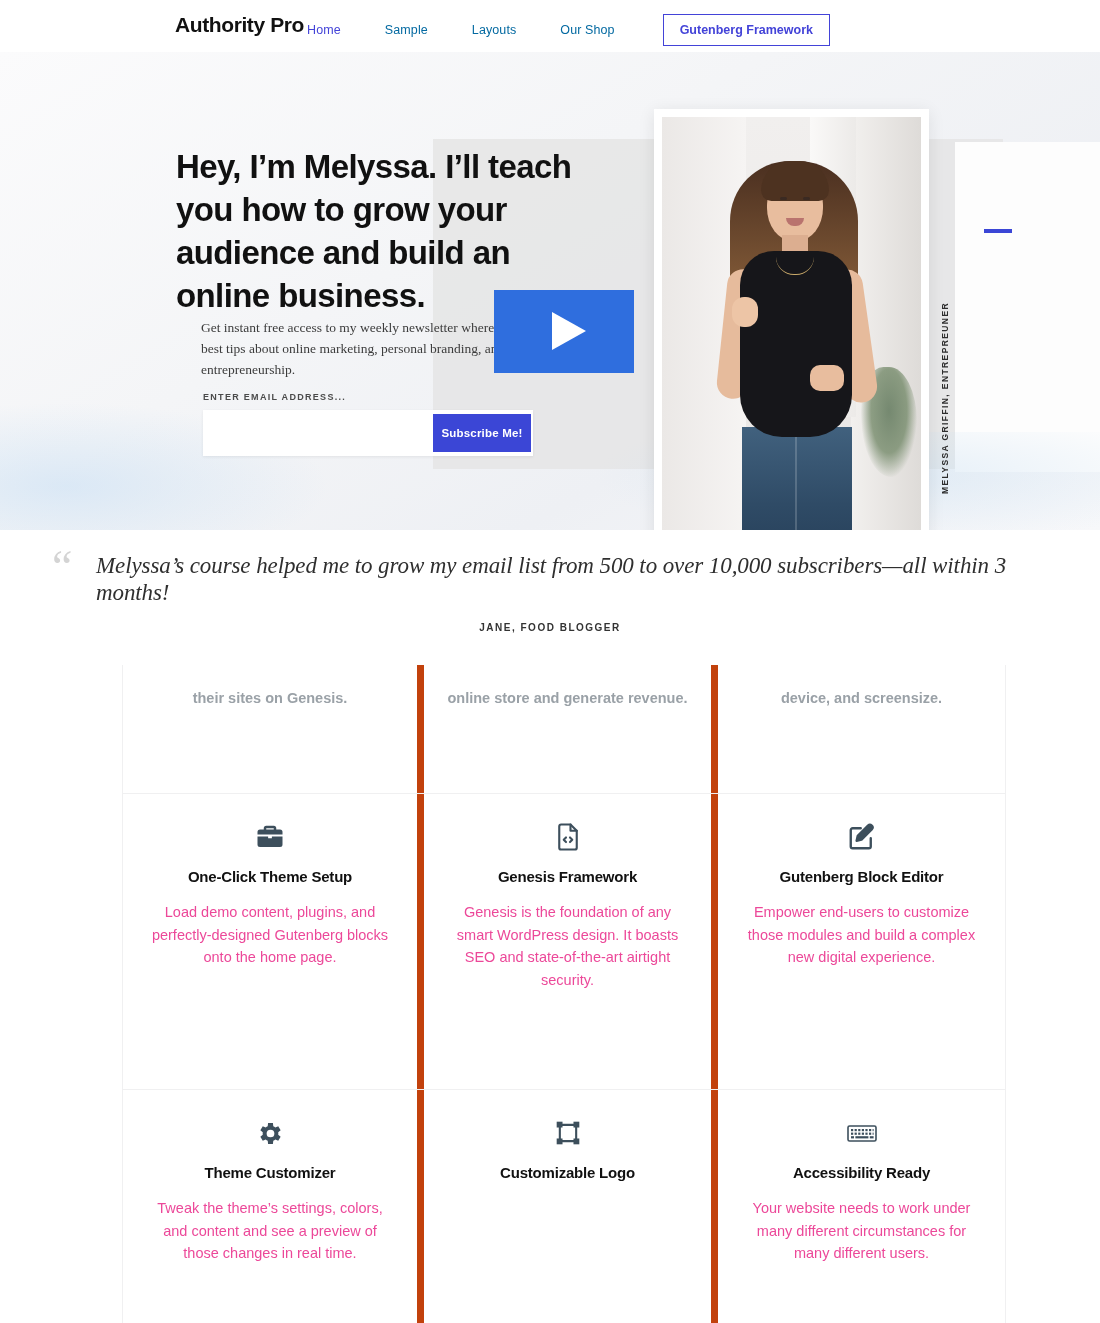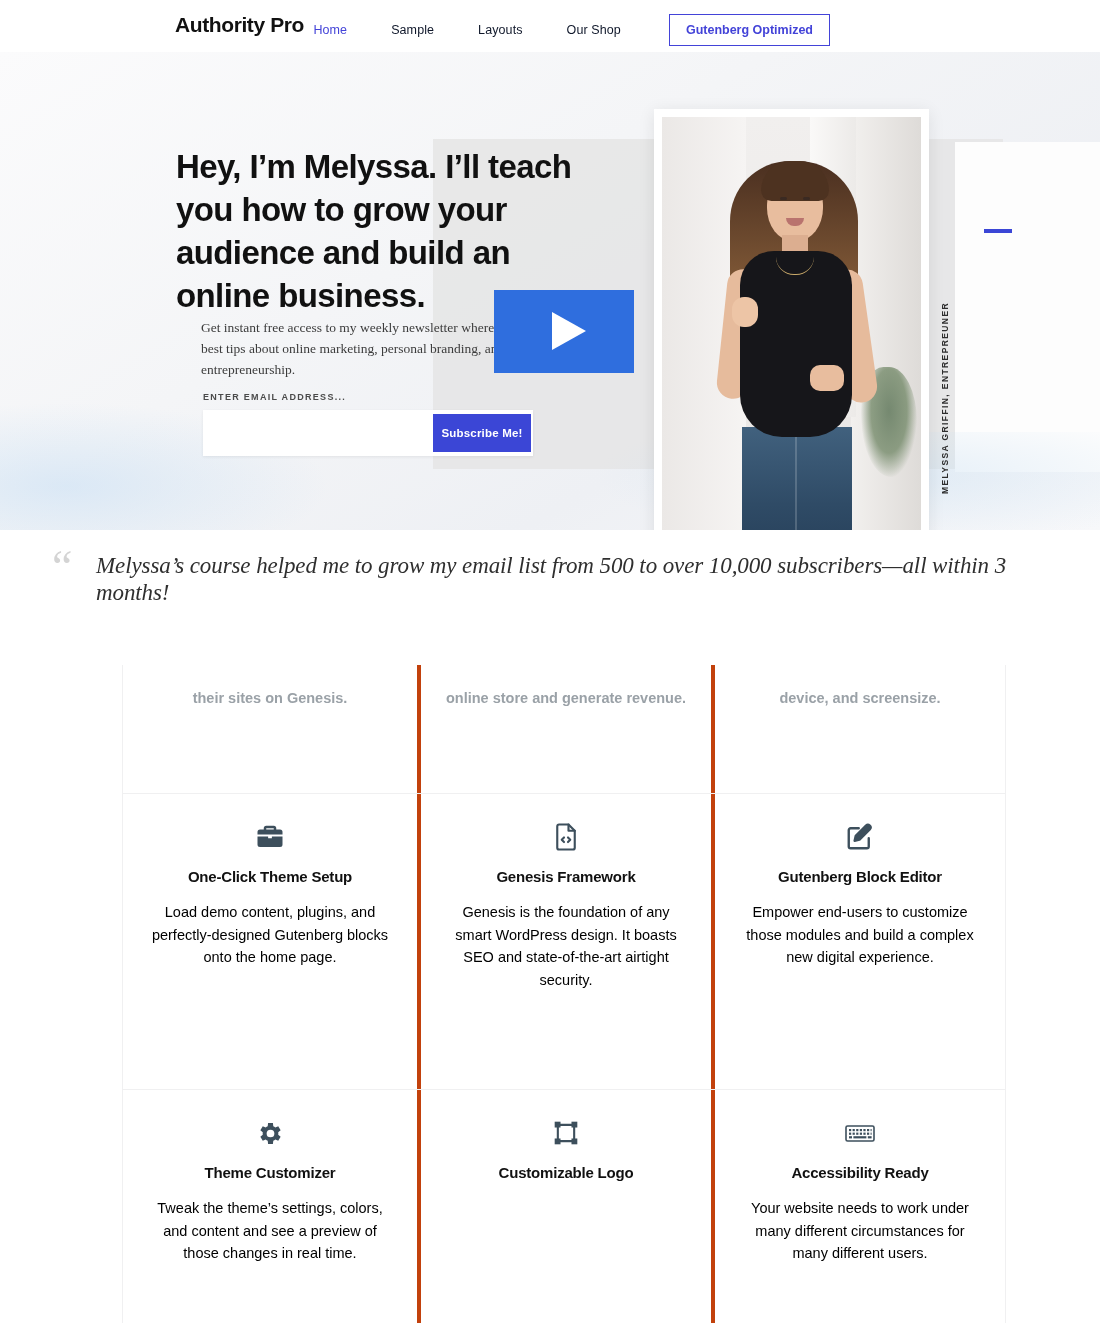--- a/index.html
+++ b/index.html
@@ -24,21 +24,21 @@
     position: absolute; left: 175px; top: 13px;
     font-size: 21px; font-weight: 700; color: #111111;
     letter-spacing: -0.4px;
     font-family: "Liberation Sans", sans-serif;
   }
   .nav {
     position: absolute; right: 98px; top: 14px;
     display: flex; align-items: center; gap: 16px;
   }
   .nav-link {
-    font-size: 12.5px; color: #0f172a; text-decoration: none;
+    font-size: 12.5px; color: #0369a1; text-decoration: none;
     padding: 0 14px; letter-spacing: 0.1px; white-space: nowrap;
     line-height: 26px;
   }
   .nav-link.active { color: #4343d8; }
   .nav-cta {
     margin-left: 18px;
     border: 1px solid #4343d8;
     color: #4343d8;
     font-size: 12.5px; font-weight: 600;
     padding: 8px 16px;
@@ -247,56 +247,56 @@
   }
   .frow {
     display: flex;
     border-top: 1px solid #f0f0f1;
   }
   .frow:first-child { border-top: none; }
   .fcell {
     width: 294px;
     padding: 26px 22px 30px 22px;
     text-align: center;
-    border-left: 4px solid #c2410c;
+    border-left: 7px solid #c2410c;
     min-height: 126px;
   }
   .fcell:first-child { border-left: none; }
   .fcell.partial { min-height: 128px; padding-top: 22px; }
   .fcell.tall { min-height: 295px; }
   .ficon {
     height: 34px;
     margin-bottom: 14px;
     color: #3d4f5c;
     display: flex; align-items: center; justify-content: center;
   }
   .ficon svg { display: block; }
   .ftitle {
     font-size: 15px; font-weight: 700; color: #111111;
     margin-bottom: 16px; letter-spacing: -0.2px;
   }
   .fdesc {
-    font-size: 14.5px; line-height: 22.5px; color: #000000;
+    font-size: 14.5px; line-height: 22.5px; color: #ec4899;
     font-weight: 400;
   }
   .fdesc.partial-text { color: #9aa1a7; font-weight: bold; }
 </style>
 </head>
 <body>
 
 <div class="page">
 
   <header class="site-header">
     <div class="logo">Authority Pro</div>
     <nav class="nav">
       <a class="nav-link active" href="#">Home</a>
       <a class="nav-link" href="#">Sample</a>
       <a class="nav-link" href="#">Layouts</a>
       <a class="nav-link" href="#">Our Shop</a>
-      <a class="nav-cta" href="#">Gutenberg Optimized</a>
+      <a class="nav-cta" href="#">Gutenberg Framework</a>
     </nav>
   </header>
 
   <section class="hero">
     <div class="hero-grey-panel"></div>
     <div class="hero-white-panel"></div>
     <div class="hero-soft-blue"></div>
     <div class="hero-soft-blue2"></div>
 
     <h1 class="hero-h1">Hey, I’m Melyssa. I’ll teach you how to grow your audience and build an online business.</h1>
@@ -336,20 +336,21 @@
       </div>
     </div>
 
     <div class="portrait-caption">MELYSSA GRIFFIN, ENTREPREUNER</div>
     <div class="slider-dash"></div>
   </section>
 
   <section class="testimonial">
     <div class="quote-mark">“</div>
     <div class="quote-text">Melyssa’s course helped me to grow my email list from 500 to over 10,000 subscribers—all within 3 months!</div>
+    <div class="quote-cite">JANE, FOOD BLOGGER</div>
   </section>
 
   <section class="features">
 
     <div class="frow">
       <div class="fcell partial">
         <div class="fdesc partial-text">their sites on Genesis.</div>
       </div>
       <div class="fcell partial">
         <div class="fdesc partial-text">online store and generate revenue.</div>

